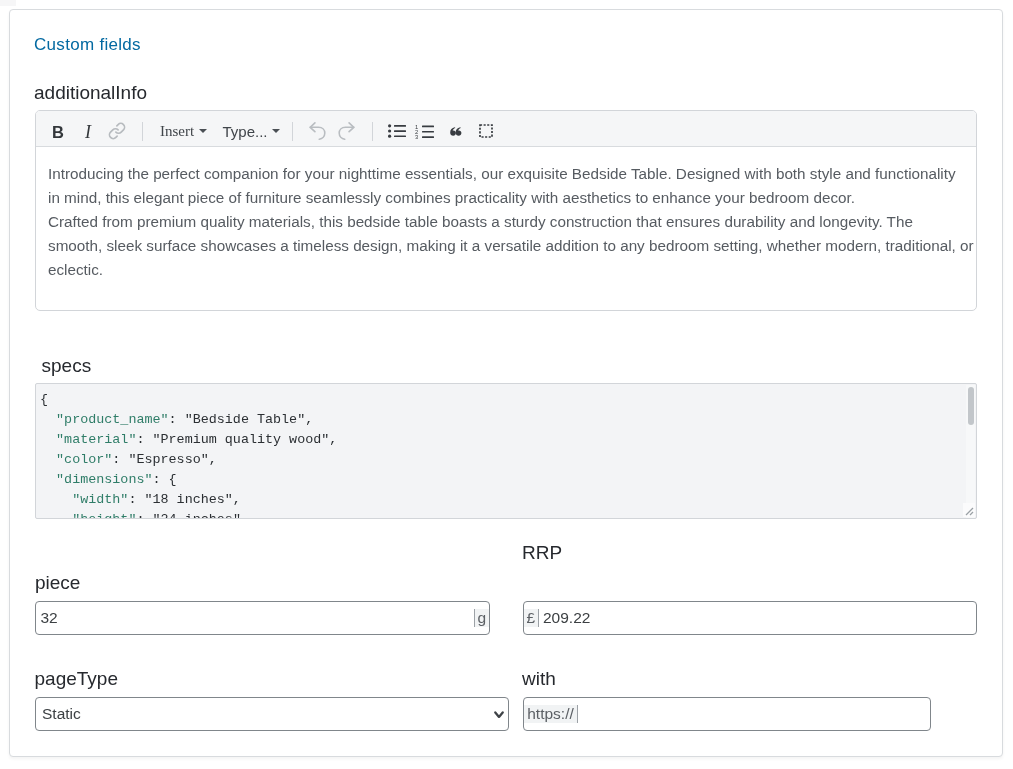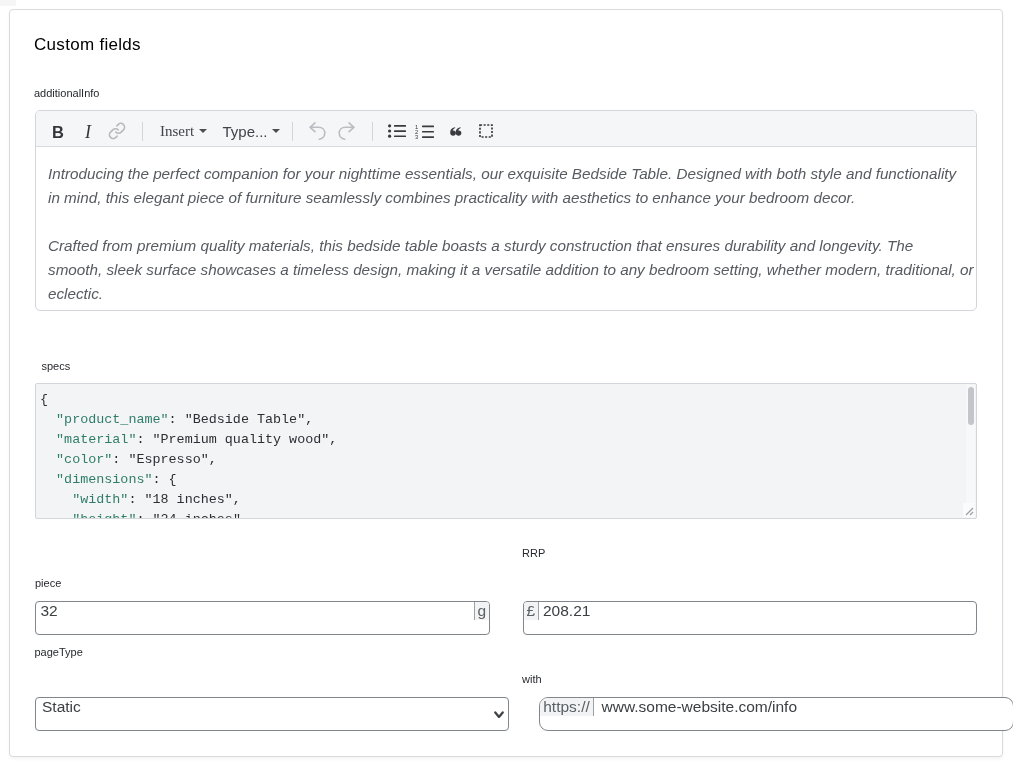--- a/index.html
+++ b/index.html
@@ -3,54 +3,54 @@
 <meta charset="utf-8">
 <style>
   * { margin:0; padding:0; box-sizing:border-box; }
   html,body { background:#ffffff; width:1013px; height:769px; }
   body { font-family:"Liberation Sans", sans-serif; position:relative; overflow:hidden; }
   .abs { position:absolute; }
 
   .card { left:9px; top:9px; width:994px; height:748px; background:#fff;
           border:1px solid #d8dbde; border-radius:4px; box-shadow:0 2px 3px rgba(60,64,67,.06); }
 
-  .heading { left:34px; letter-spacing:.3px; top:33px; font-size:17px; line-height:24px; color:#000000; }
+  .heading { left:34px; letter-spacing:.3px; top:33px; font-size:17px; line-height:24px; color:#0369a1; }
 
-  .lbl { font-size:11px; line-height:20px; color:#26292e; }
+  .lbl { font-size:19px; line-height:20px; color:#26292e; }
 
   
   .editor { left:35px; top:110px; width:942px; height:201px;
             border:1px solid #d2d5d9; border-radius:5px; background:#fff; }
   .toolbar { position:absolute; left:0; top:0; width:100%; height:36px;
              background:#f5f6f7; border-bottom:1px solid #d8dbde;
              border-radius:4px 4px 0 0; }
   .tb { position:absolute; top:2px; height:36px; display:flex; align-items:center; }
   .tsep { position:absolute; width:1px; height:19px; top:11px; background:#d2d5d9; }
   .tbtxt { font-size:15px; color:#40454a; }
   .caret { width:0; height:0; border-left:4px solid transparent; border-right:4px solid transparent;
            border-top:4.5px solid #4a4f54; display:inline-block; }
 
   .edc { position:absolute; left:0; top:37px; width:942px; height:162px; overflow:hidden;
          padding:14px 14px 0 12px; font-size:15.25px; line-height:24px; color:#565b61; }
-  .edc .p2 { margin-top:24px; }
-  .edc div { white-space:nowrap;font-style:italic; }
+  .edc .p2 { }
+  .edc div { white-space:nowrap; }
 
   
   .specs { left:35px; top:383px; width:942px; height:136px; background:#f3f4f6;
            border:1px solid #d2d5d9; border-radius:2px; overflow:hidden; }
   .code { position:absolute; left:0; top:0; padding:6px 0 0 4px;
           font-family:"Liberation Mono", monospace; font-size:13.4px; line-height:20px;
           color:#2b2f33; white-space:pre; }
   .code .k { color:#2f7d68; }
   .sb-track { position:absolute; right:1px; top:1px; width:9px; height:134px; background:#f7f8f9; }
   .sb-thumb { position:absolute; right:2px; top:3px; width:6px; height:38px; background:#c2c6ca; border-radius:3px; }
   .sb-corner { position:absolute; right:1px; bottom:1px; width:12px; height:14px; background:#fbfbfc; }
 
   
-  .group { display:flex; align-items:flex-start; height:34px; background:#fff;
+  .group { display:flex; align-items:center; height:34px; background:#fff;
            border:1px solid #80868b; border-radius:4px; overflow:hidden;
            font-size:15.5px; color:#3c4043; }
   .gin { flex:1; display:flex; align-items:center; padding:0 6px; }
   .addon { display:flex; align-items:center; justify-content:center;
            background:#f1f3f4; color:#5c6065; }
   .addon.left { border-right:1px solid #9ca1a6; }
   .addon.right { border-left:1px solid #9ca1a6; }
 </style>
 </head>
 <body>
@@ -144,27 +144,26 @@
   </div>
 
   <div class="abs lbl" style="left:35px; top:573px;">piece</div>
   <div class="abs lbl" style="left:522px; top:543px;">RRP</div>
   <div class="abs group" style="left:35px; top:601px; width:455px;">
     <div class="gin" style="padding-left:4.5px;">32</div>
     <div class="addon right" style="width:15.5px;">g</div>
   </div>
   <div class="abs group" style="left:523px; top:601px; width:454px;">
     <div class="addon left" style="width:14.5px;">£</div>
-    <div class="gin" style="padding-left:4.5px;">208.21</div>
+    <div class="gin" style="padding-left:4.5px;">209.22</div>
   </div>
 
-  <div class="abs lbl" style="left:34.5px; top:642px;">pageType</div>
+  <div class="abs lbl" style="left:34.5px; top:669px;">pageType</div>
   <div class="abs lbl" style="left:522px; top:669px;">with</div>
   <div class="abs group" style="left:35px; top:697px; width:474px;">
     <div class="gin">Static</div>
     <svg class="abs" style="right:4px; top:12.5px;" width="10" height="8" viewBox="0 0 10 8">
       <polyline points="1.3,1.4 5,5.9 8.7,1.4" fill="none" stroke="#3f4347" stroke-width="2.3" stroke-linecap="round" stroke-linejoin="round"></polyline>
     </svg>
   </div>
-  <div class="abs group" style="left:539px; top:697px; width:475px;border-radius:9px;">
+  <div class="abs group" style="left:523px; top:697px; width:408px;">
     <div class="addon left" style="width:54px;">https://</div>
-    <div class="gin" style="padding-left:7.5px;">www.some-website.com/info</div>
   </div>
 
 </body></html>

